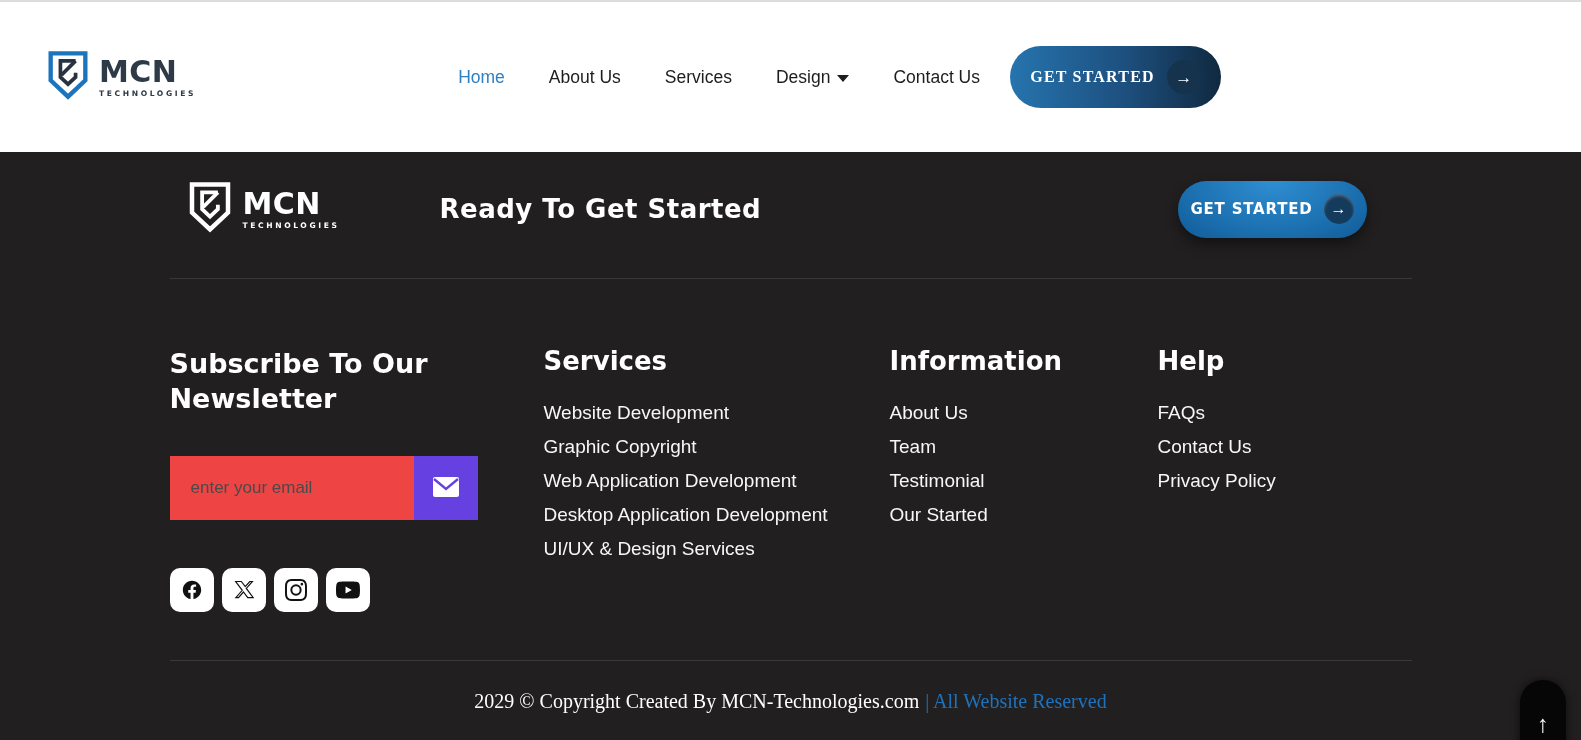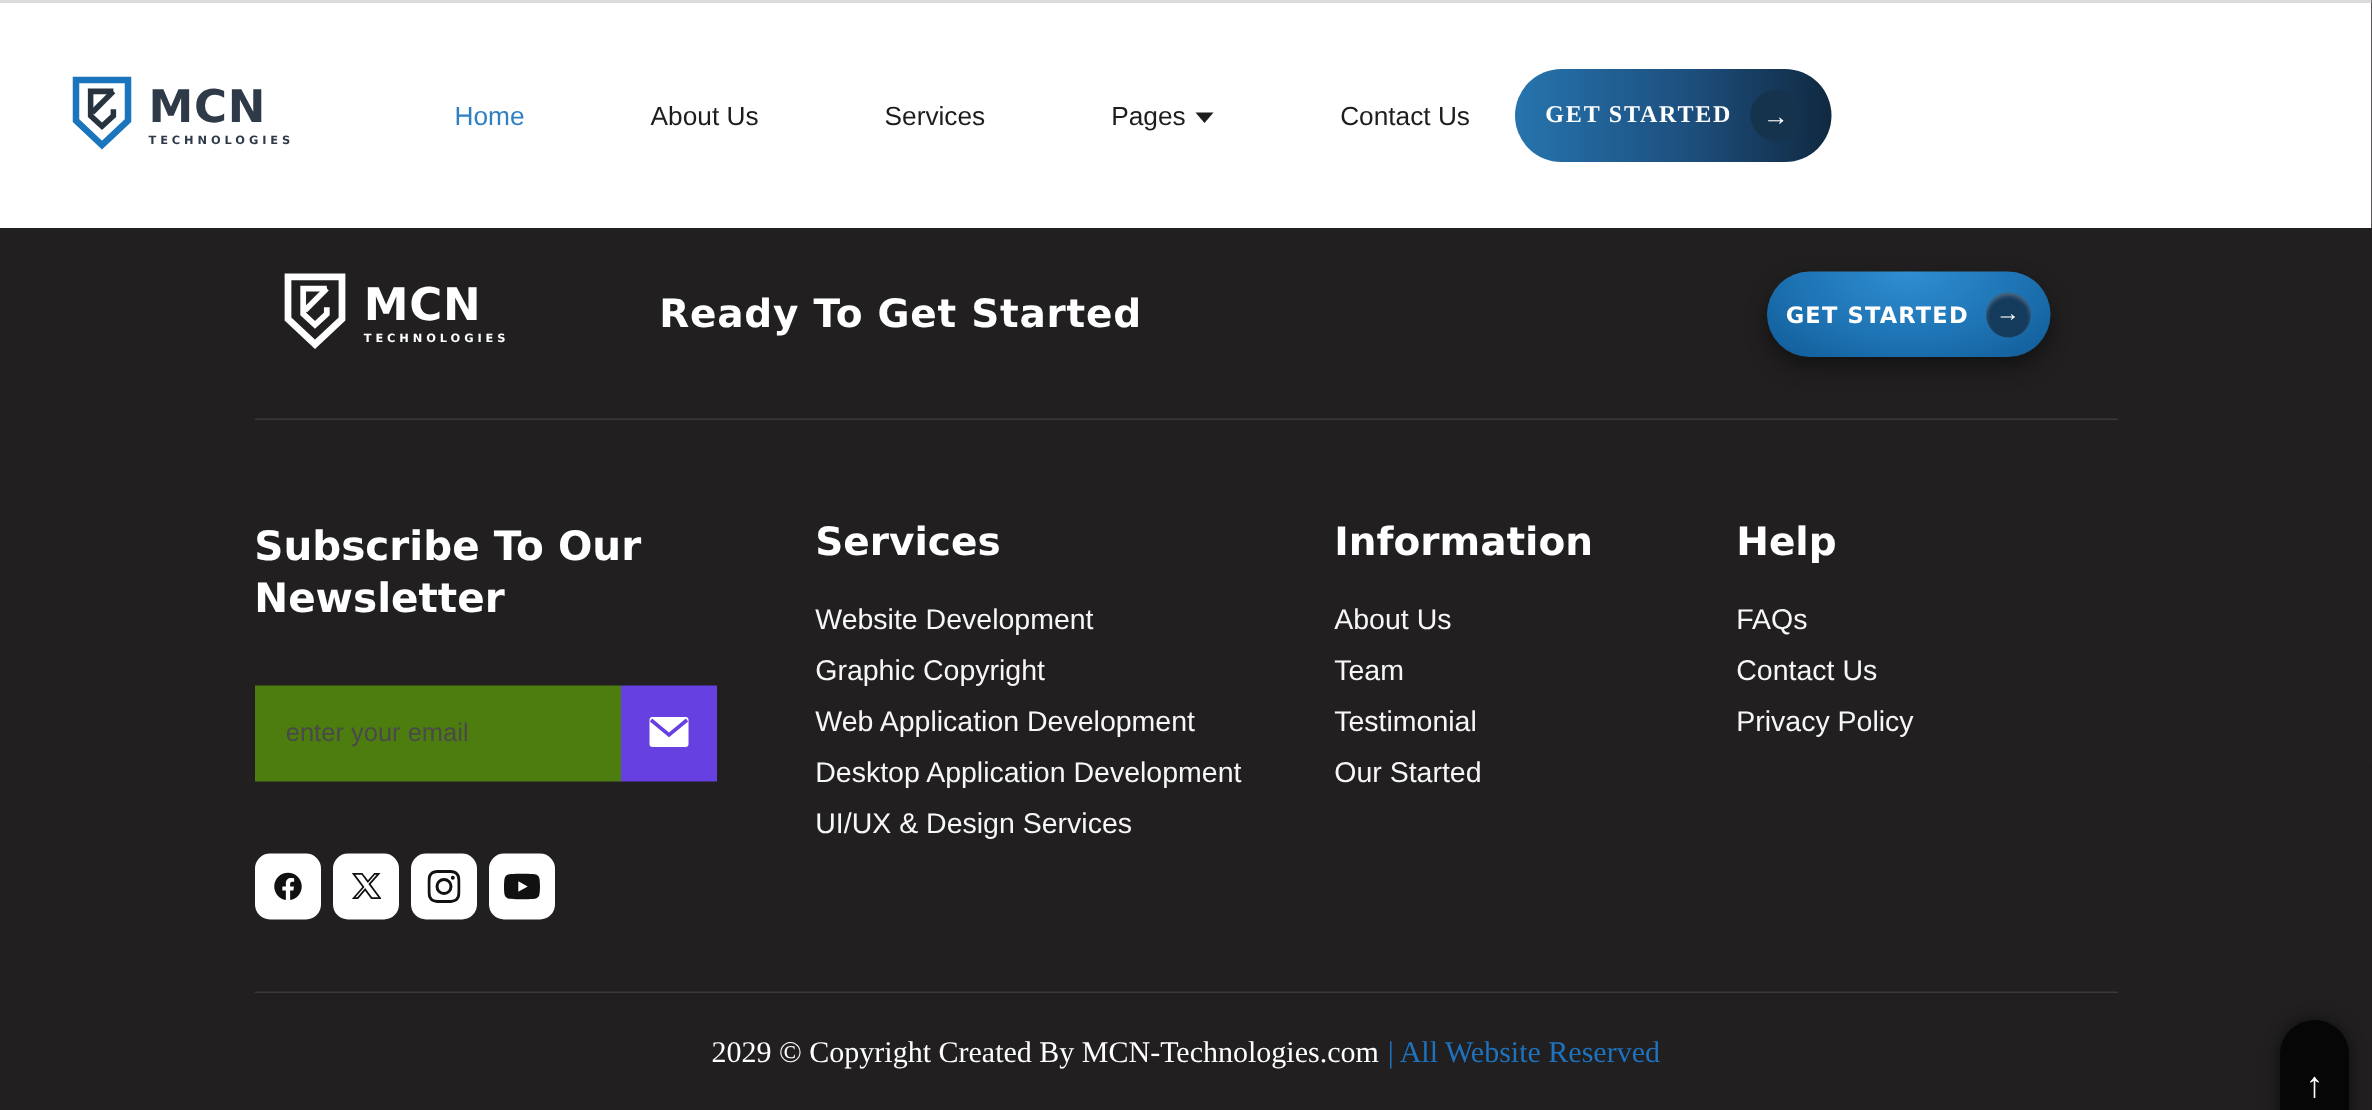--- a/index.html
+++ b/index.html
@@ -24,21 +24,21 @@
     font-family:"DejaVu Sans", sans-serif;
     font-weight:bold; font-size:30px; color:#2e3a47; letter-spacing:.5px;
   }
   .logo-tag {
     font-family:"DejaVu Sans", sans-serif;
     font-weight:bold; font-size:7.6px; letter-spacing:2.6px; color:#2e3a47; margin-top:3px;
   }
   .nav { margin-left:auto; display:flex; align-items:center; gap:44px; }
   .nav-item {
     font-size:17.5px; font-weight:500; color:#1d1d1d; cursor:pointer;
-    display:flex; align-items:center; gap:7px; white-space:nowrap;margin-left:40px;
+    display:flex; align-items:center; gap:7px; white-space:nowrap;
   }
   .nav-item.active { color:#2f80c3; }
   .caret {
     width:0; height:0; border-left:6px solid transparent; border-right:6px solid transparent;
     border-top:7px solid #1d1d1d; display:inline-block; margin-top:2px;
   }
   .cta-header {
     margin-left:30px; width:211px; height:62px; border:none; cursor:pointer;
     border-radius:31px;
     background:linear-gradient(90deg,#2674ae 0%, #1d4f7e 55%, #102940 100%);
@@ -100,21 +100,21 @@
     font-size:27px; line-height:35px; max-width:310px; margin-bottom:40px;
   }
   .link-list { list-style:none; }
   .link-list li { margin-bottom:12px; }
   .footer-link {
     font-size:19px; color:#f7f7f7; text-decoration:none; cursor:pointer; font-weight:400;
   }
 
   .subscribe-form { display:flex; width:308px; height:64px; }
   .email-input {
-    flex:1; min-width:0; border:none; outline:none; background:#4d7c0f;
+    flex:1; min-width:0; border:none; outline:none; background:#ef4444;
     font-family:"Liberation Sans", sans-serif;
     font-size:17px; color:#222; padding:0 0 0 21px;
   }
   .email-input::placeholder { color:#4a4a4a; opacity:1; }
   .submit-btn {
     width:64px; height:64px; border:none; cursor:pointer; background:#6640e0;
     display:flex; align-items:center; justify-content:center;
   }
 
   .socials { display:flex; gap:8px; margin-top:48px; }
@@ -154,21 +154,21 @@
       <span class="logo-name">MCN</span>
       <span class="logo-tag">TECHNOLOGIES</span>
     </span>
   </div>
 
   <nav class="nav">
     <a class="nav-item active">Home</a>
     <a class="nav-item">About Us</a>
     <a class="nav-item">Services</a>
     <a class="nav-item">
-      <span>Pages</span>
+      <span>Design</span>
       <span class="caret"></span>
     </a>
     <a class="nav-item">Contact Us</a>
   </nav>
 
   <button class="cta-header">
     <span class="cta-label">GET STARTED</span>
     <span class="arrow-circle">→</span>
   </button>
 </header>

